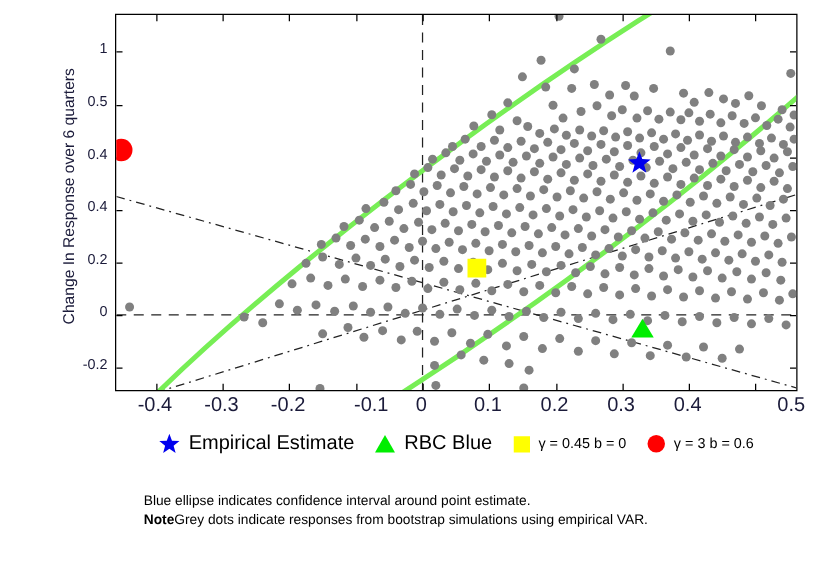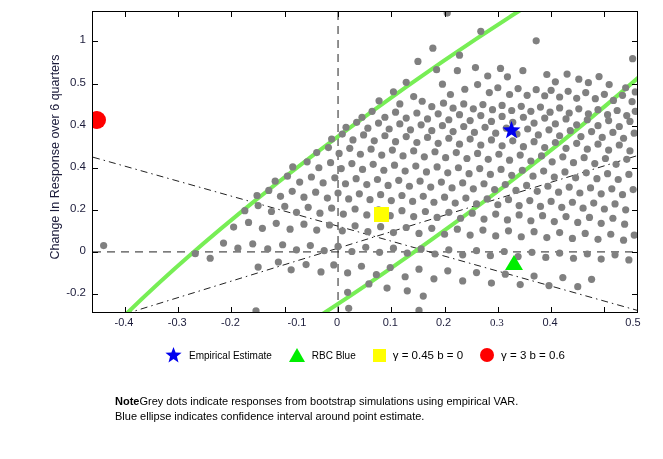--- a/index.html
+++ b/index.html
@@ -12,36 +12,36 @@
               border:1.2px solid #000;box-sizing:border-box;overflow:hidden;}
   #svg-layer{position:absolute;left:0;top:0;width:546px;height:302px;}
 
   
   .tick-x{position:absolute;width:1px;height:5px;background:#000;top:0;}
   .tick-x.bottom{top:auto;bottom:0;}
   .tick-y{position:absolute;height:1px;width:5px;background:#000;left:0;}
   .tick-y.right{left:auto;right:0;}
 
   
-  .xlabel{position:absolute;font-size:11px;color:#1b1b3a;text-align:center;
+  .xlabel{position:absolute;font-size:16px;color:#1b1b3a;text-align:center;
           width:40px;top:316px;}
   .ylabel-t{position:absolute;font-size:11.5px;color:#1b1b3a;text-align:right;
             width:36px;left:50px;}
 
   
   #x-axis-title{position:absolute;left:0;top:330px;width:663px;text-align:center;
                 font-size:12.5px;color:#1b1b3a;}
   #y-axis-title{position:absolute;left:-95px;top:150px;width:300px;text-align:center;
                 font-size:12.5px;color:#1b1b3a;transform:rotate(-90deg);}
 
   
   #legend{position:absolute;left:92px;top:344px;width:546px;height:22px;
           display:flex;align-items:center;justify-content:center;gap:17px;}
   .leg-item{display:flex;align-items:center;gap:7px;}
-  .leg-label{font-size:10px;color:#000;white-space:nowrap;}
+  .leg-label{font-size:16px;color:#000;white-space:nowrap;}
   .leg-gam{font-size:11.5px;color:#000;white-space:nowrap;}
 
   .m-star{width:17px;height:17px;display:block;}
   .m-tri{width:0;height:0;border-left:8px solid transparent;
          border-right:8px solid transparent;border-bottom:14px solid #00ee00;}
   .m-sq{width:13px;height:13px;background:#ffff00;}
   .m-circ{width:14px;height:14px;border-radius:50%;background:#ff0000;}
 
   
   #note{position:absolute;left:115px;top:394px;width:470px;
@@ -545,21 +545,21 @@
   </div>
 
   <div id="x-tick-labels">
       <div class="xlabel" style="left: 103.961px;">-0.4</div>
       <div class="xlabel" style="left: 157.229px; text-align: center;">-0.3</div>
       <div class="xlabel" style="left: 210.498px;">-0.2</div>
       <div class="xlabel" style="left: 277px;">-0.1</div>
       <div class="xlabel" style="left: 317.034px;">0</div>
       <div class="xlabel" style="left: 370.302px;">0.1</div>
       <div class="xlabel" style="left: 423.571px;">0.2</div>
-      <div class="xlabel" style="left: 476.839px; font-family: Liberation Serif, serif;">0.3</div>
+      <div class="xlabel" style="left: 476.839px;">0.3</div>
       <div class="xlabel" style="left: 530.107px;">0.4</div>
       <div class="xlabel" style="left: 613px;">0.5</div>
     </div>
 
 
   <div id="legend">
       <div class="leg-item">
         <span class="m-star"><svg width="17" height="17" viewBox="0 0 17 17">
             <polygon points="8.50,0.00 10.60,5.61 16.58,5.87 11.90,9.60 13.50,15.38 8.50,12.07 3.50,15.38 5.10,9.60 0.42,5.87 6.40,5.61" fill="#0000ee"></polygon>
           </svg></span>
@@ -573,17 +573,17 @@
         <span class="m-sq" style="background: rgb(255, 255, 0);"></span>
         <span class="leg-gam">γ = 0.45 b = 0</span>
       </div>
       <div class="leg-item">
         <span class="m-circ" style="background: rgb(255, 0, 0);"></span>
         <span class="leg-gam">γ = 3 b = 0.6</span>
       </div>
     </div>
 
   <div id="note">
+    <div>Blue ellipse indicates confidence interval around point estimate.</div>
     <div><b>Note</b><span>Grey dots indicate responses from bootstrap simulations using empirical VAR.</span></div>
-    <div>Blue ellipse indicates confidence interval around point estimate.</div>
   </div>
 
 </div>
 
 </body></html>

